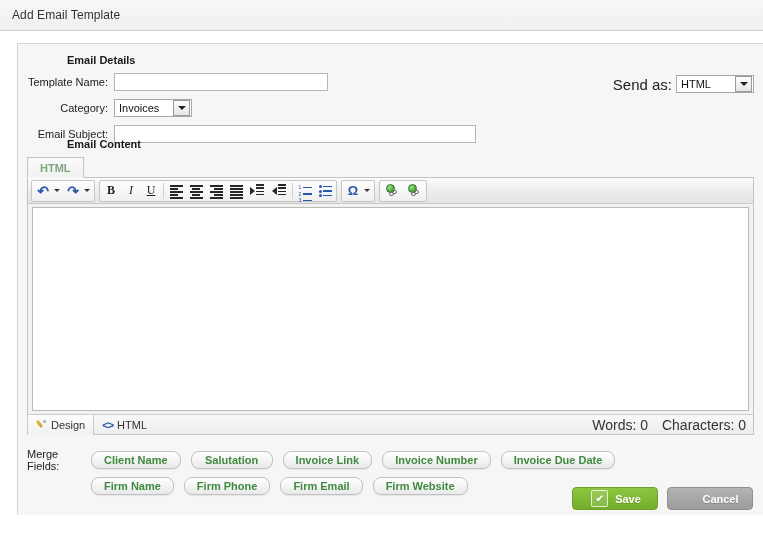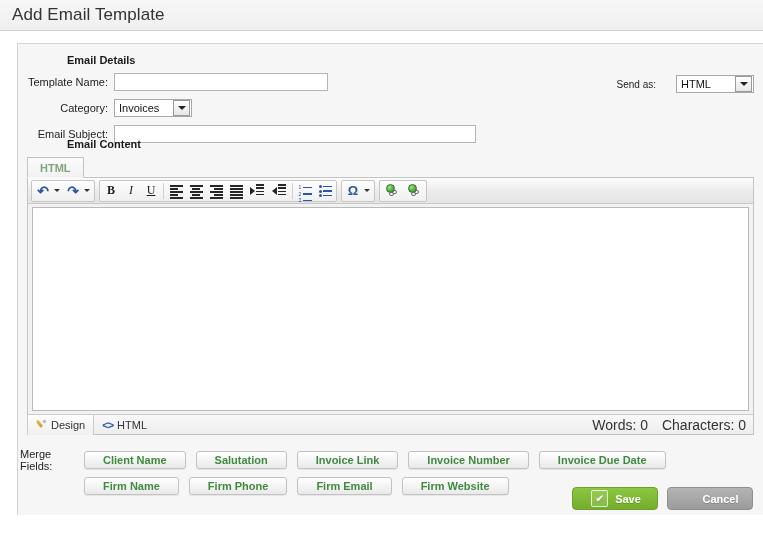--- a/index.html
+++ b/index.html
@@ -21,21 +21,21 @@
   .page-header {
     height: 31px;
     background: linear-gradient(to bottom, #f7f7f7 0%, #efefef 100%);
     border-bottom: 1px solid #cfcfcf;
     padding: 0 0 0 12px;
     box-sizing: border-box;
     display: flex;
     align-items: center;
   }
   .page-title {
-    font-size: 17px;
+    font-size: 12px;
     font-weight: normal;
     color: #333333;
     letter-spacing: 0.1px;
     line-height: 20px;
   }
 
   
   .panel-wrap {
     position: absolute;
     left: 0;
@@ -144,23 +144,23 @@
 
   
   .send-as {
     position: absolute;
     right: 9px;
     top: 31px;
     display: flex;
     align-items: center;
   }
   .send-as-label {
-    font-size: 10px;
+    font-size: 15px;
     color: #222;
-    margin-right: 20px;
+    margin-right: 4px;
   }
 
   
   .editor {
     position: absolute;
     left: 9px;
     top: 111px;
     right: 9px;
   }
   .editor-tabstrip {
@@ -381,49 +381,49 @@
     font-size: 14px;
     color: #333333;
     padding-right: 7px;
     white-space: nowrap;
   }
   .counts span { margin-left: 10px; }
 
   
   .merge-area {
     position: absolute;
-    left: 2px;
+    left: 9px;
     right: 9px;
     top: 404px;
   }
   .merge-row {
     display: flex;
     align-items: center;
     margin-bottom: 5px;
   }
   .merge-label {
     width: 64px;
     font-size: 11px;
     color: #222222;
     flex: 0 0 auto;
   }
   .merge-btn {
     height: 18px;
     min-width: 82px;
-    padding: 0 18px;
+    padding: 0 12px;
     margin-right: 10px;
     display: inline-flex;
     align-items: center;
     justify-content: center;
     font-size: 11px;
     font-weight: bold;
     color: #3f8a3f;
     background: linear-gradient(to bottom, #ffffff 0%, #f4f4f4 50%, #e9e9e9 100%);
     border: 1px solid #c2c2c2;
-    border-radius: 3px;
+    border-radius: 8px;
     box-sizing: border-box;
     white-space: nowrap;
     box-shadow: 0 1px 1px rgba(0,0,0,0.07);
   }
   .merge-row.second { padding-left: 64px; }
 
   
   .footer-actions {
     position: absolute;
     right: 10px;

